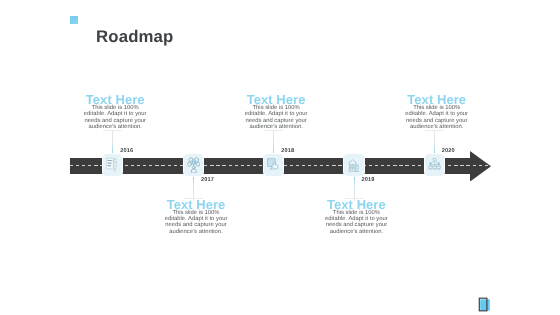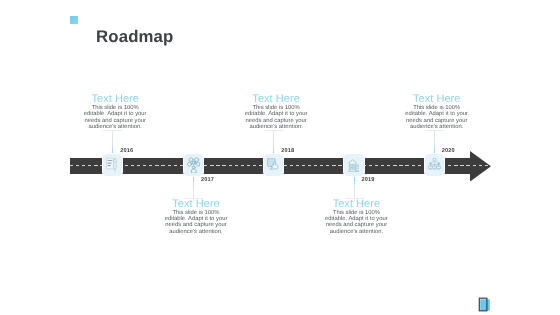--- a/index.html
+++ b/index.html
@@ -29,21 +29,21 @@
   .icon-glyph svg{display:block;}
   .year-label{position:absolute;font-size:5.6px;font-weight:bold;color:#3c4043;
      letter-spacing:0.12px;white-space:nowrap;}
   .connector{position:absolute;width:1px;}
   .connector.up{background:linear-gradient(to bottom,#e3e7ea 0%,#dde4e8 50%,#c3e4f2 68%,#8ed2ea 100%);}
   .connector.down{background:linear-gradient(to top,#e3e7ea 0%,#dde4e8 50%,#c3e4f2 68%,#8ed2ea 100%);}
   .block-rule{position:absolute;height:1px;width:19px;background:#ececec;}
 
   
   .text-block{position:absolute;width:64px;text-align:center;}
-  .text-block .heading{font-size:11px;font-weight:normal;color:#8ed5f0;
+  .text-block .heading{font-size:13px;font-weight:bold;color:#8ed5f0;
      letter-spacing:0.05px;line-height:7.4px;margin-bottom:1.6px;}
   .text-block .body{font-size:5.85px;color:#54585b;line-height:6.35px;}
 
   
   #corner-icon{position:absolute;left:477px;top:295px;display:block;}
 </style>
 </head>
 <body>
 
 <div class="slide">

